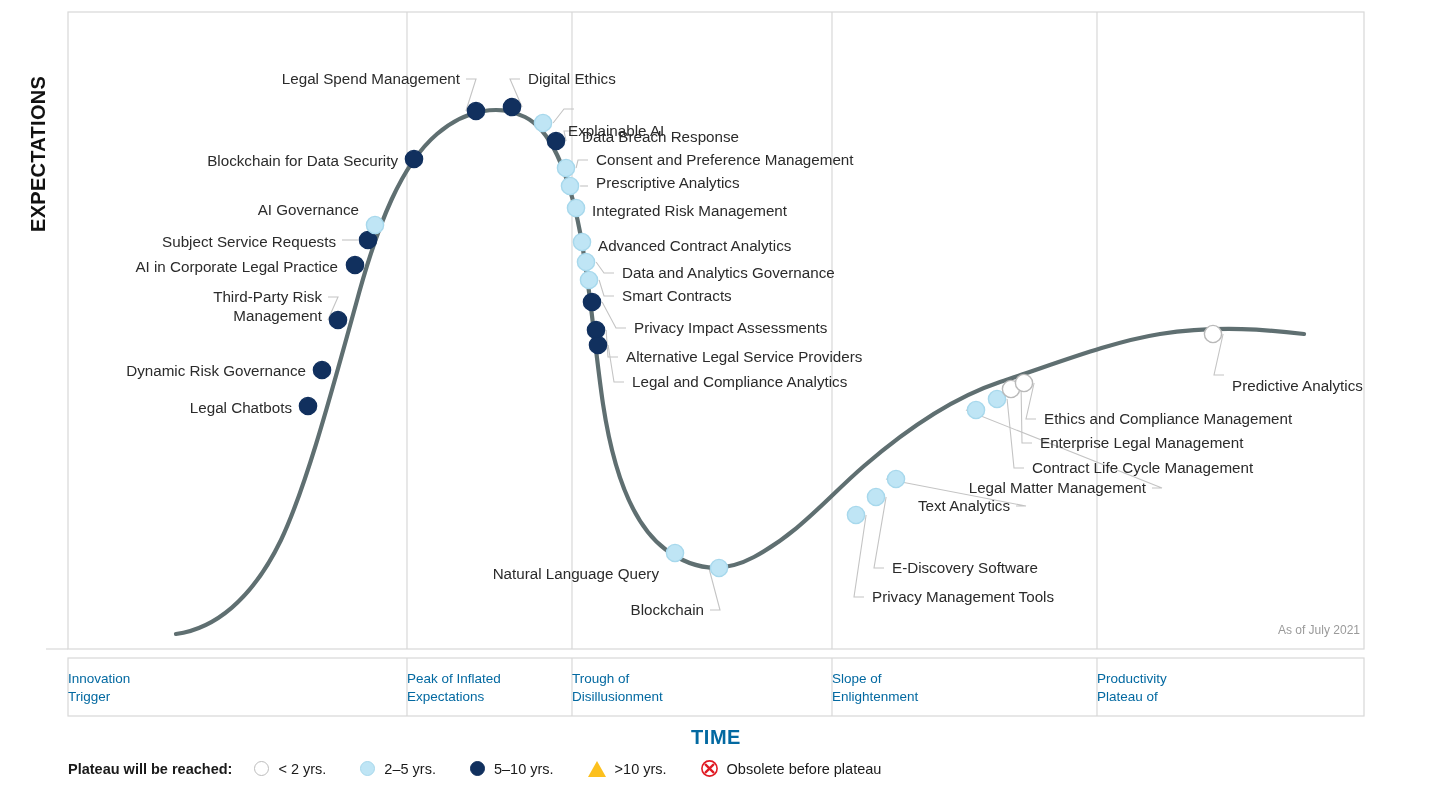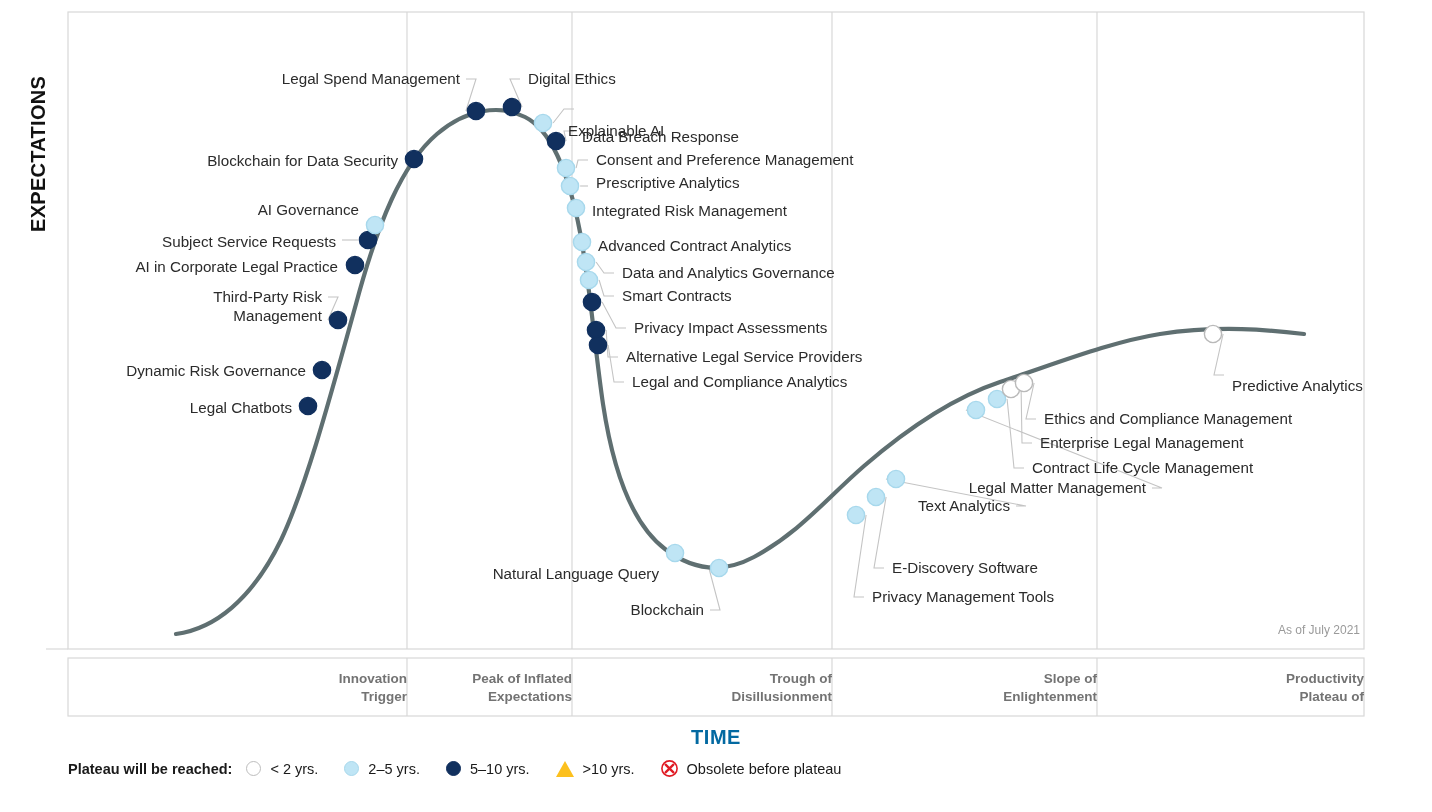--- a/index.html
+++ b/index.html
@@ -47,24 +47,23 @@
     width: 1432px;
     text-align: center;
     font-size: 20px;
     font-weight: bold;
     letter-spacing: 0.5px;
     color: #0369a1;
   }
   .phase-label {
     position: absolute;
     font-size: 13.5px;
-    color: #737373;
-    text-align: right;
+    color: #0369a1;
+    text-align: left;
     line-height: 1.35;
-    font-weight: bold;
   }
   .asof {
     position: absolute;
     right: 72px;
     top: 623px;
     font-size: 12px;
     color: #9a9a9a;
     text-align: right;
   }
   .pt-label {
@@ -76,21 +75,21 @@
   }
   .pt-label.r { text-align: right; }
   .pt-label.l { text-align: left; }
 
   .legend {
     position: absolute;
     left: 68px;
     top: 760px;
     display: flex;
     align-items: center;
-    gap: 0px;
+    gap: 8px;
     font-size: 14.5px;
     color: #1a1a1a;
   }
   .legend-title {
     font-weight: bold;
     margin-right: 14px;
     white-space: nowrap;
   }
   .legend-item {
     display: flex;

